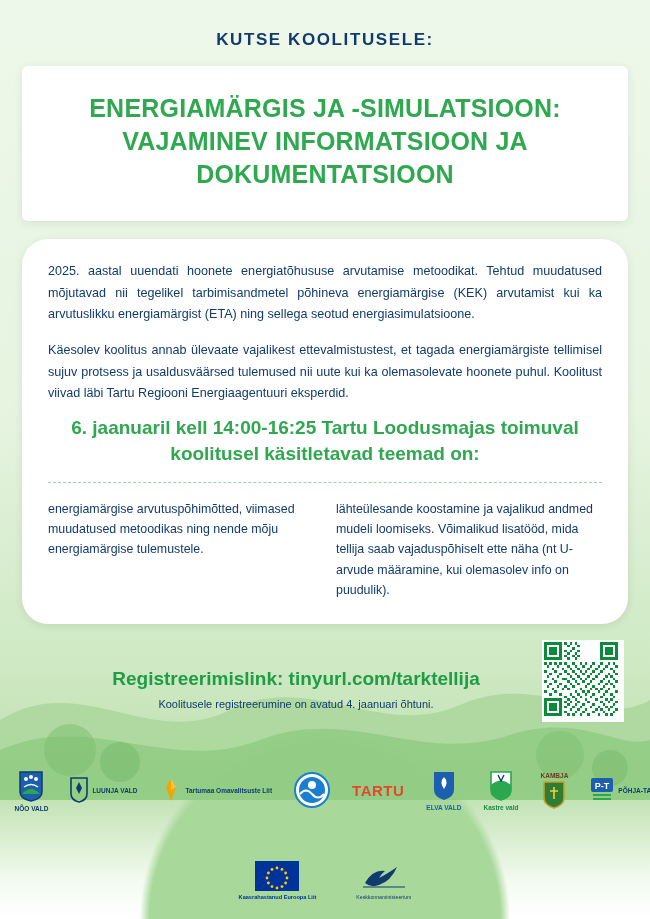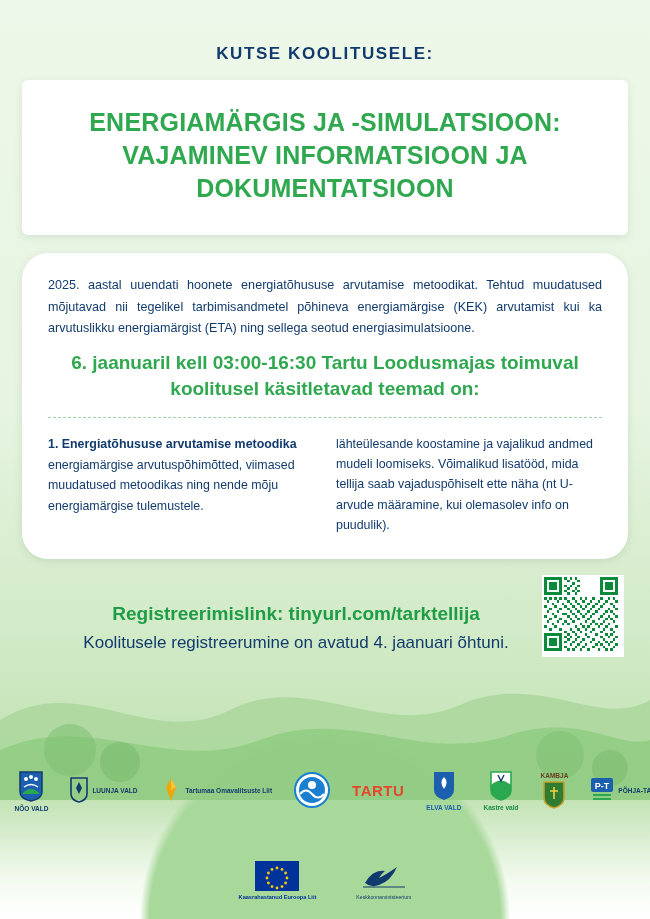--- a/index.html
+++ b/index.html
@@ -29,21 +29,21 @@
   .bg-hills svg { display: block; }
 
   
   .kicker {
     position: relative;
     text-align: center;
     color: #123b6d;
     font-weight: bold;
     font-size: 17px;
     letter-spacing: 1.6px;
-    padding-top: 44px;
+    padding-top: 30px;
   }
 
   
   .title-card {
     position: relative;
     margin: 16px 22px 0 22px;
     background: #ffffff;
     border-radius: 6px;
     padding: 26px 26px 30px 26px;
     box-shadow: 0 2px 8px rgba(30,60,40,0.10);
@@ -113,21 +113,21 @@
     text-align: center;
     color: #1f9c46;
     font-weight: bold;
     font-size: 19px;
     padding-top: 22px;
     padding-right: 70px;
   }
   .reg-note {
     text-align: center;
     color: #123b6d;
-    font-size: 17px;
+    font-size: 11px;
     padding-top: 8px;
     padding-right: 70px;
   }
   .qr {
     position: absolute;
     right: 26px;
     top: 0px;
     width: 78px;
     height: 78px;
     background: #ffffff;
@@ -215,27 +215,27 @@
   </div>
 
   <div class="kicker">KUTSE KOOLITUSELE:</div>
 
   <div class="title-card">
     <h1>ENERGIAMÄRGIS JA -SIMULATSIOON: VAJAMINEV INFORMATSIOON JA DOKUMENTATSIOON</h1>
   </div>
 
   <div class="body-card">
     <p>2025. aastal uuendati hoonete energiatõhususe arvutamise metoodikat. Tehtud muudatused mõjutavad nii tegelikel tarbimisandmetel põhineva energiamärgise (KEK) arvutamist kui ka arvutuslikku energiamärgist (ETA) ning sellega seotud energiasimulatsioone.</p>
-
-    <div class="event-line">6. jaanuaril kell 03:00-16:30 Tartu Loodusmajas toimuval koolitusel käsitletavad teemad on:</div>
+    <p>Käesolev koolitus annab ülevaate vajalikest ettevalmistustest, et tagada energiamärgiste tellimisel sujuv protsess ja usaldusväärsed tulemused nii uute kui ka olemasolevate hoonete puhul. Koolitust viivad läbi Tartu Regiooni Energiaagentuuri eksperdid.</p>
+
+    <div class="event-line">6. jaanuaril kell 14:00-16:25 Tartu Loodusmajas toimuval koolitusel käsitletavad teemad on:</div>
     <hr class="divider">
 
     <div class="topics">
       <div class="topic">
-        <b>1. Energiatõhususe arvutamise metoodika</b>
         <span>energiamärgise arvutuspõhimõtted, viimased muudatused metoodikas ning nende mõju energiamärgise tulemustele.</span>
       </div>
       <div class="topic">
         <span>lähteülesande koostamine ja vajalikud andmed mudeli loomiseks. Võimalikud lisatööd, mida tellija saab vajaduspõhiselt ette näha (nt U-arvude määramine, kui olemasolev info on puudulik).</span>
       </div>
     </div>
   </div>
 
   <div class="reg-band">
     <div class="reg-link">Registreerimislink: tinyurl.com/tarktellija</div>

